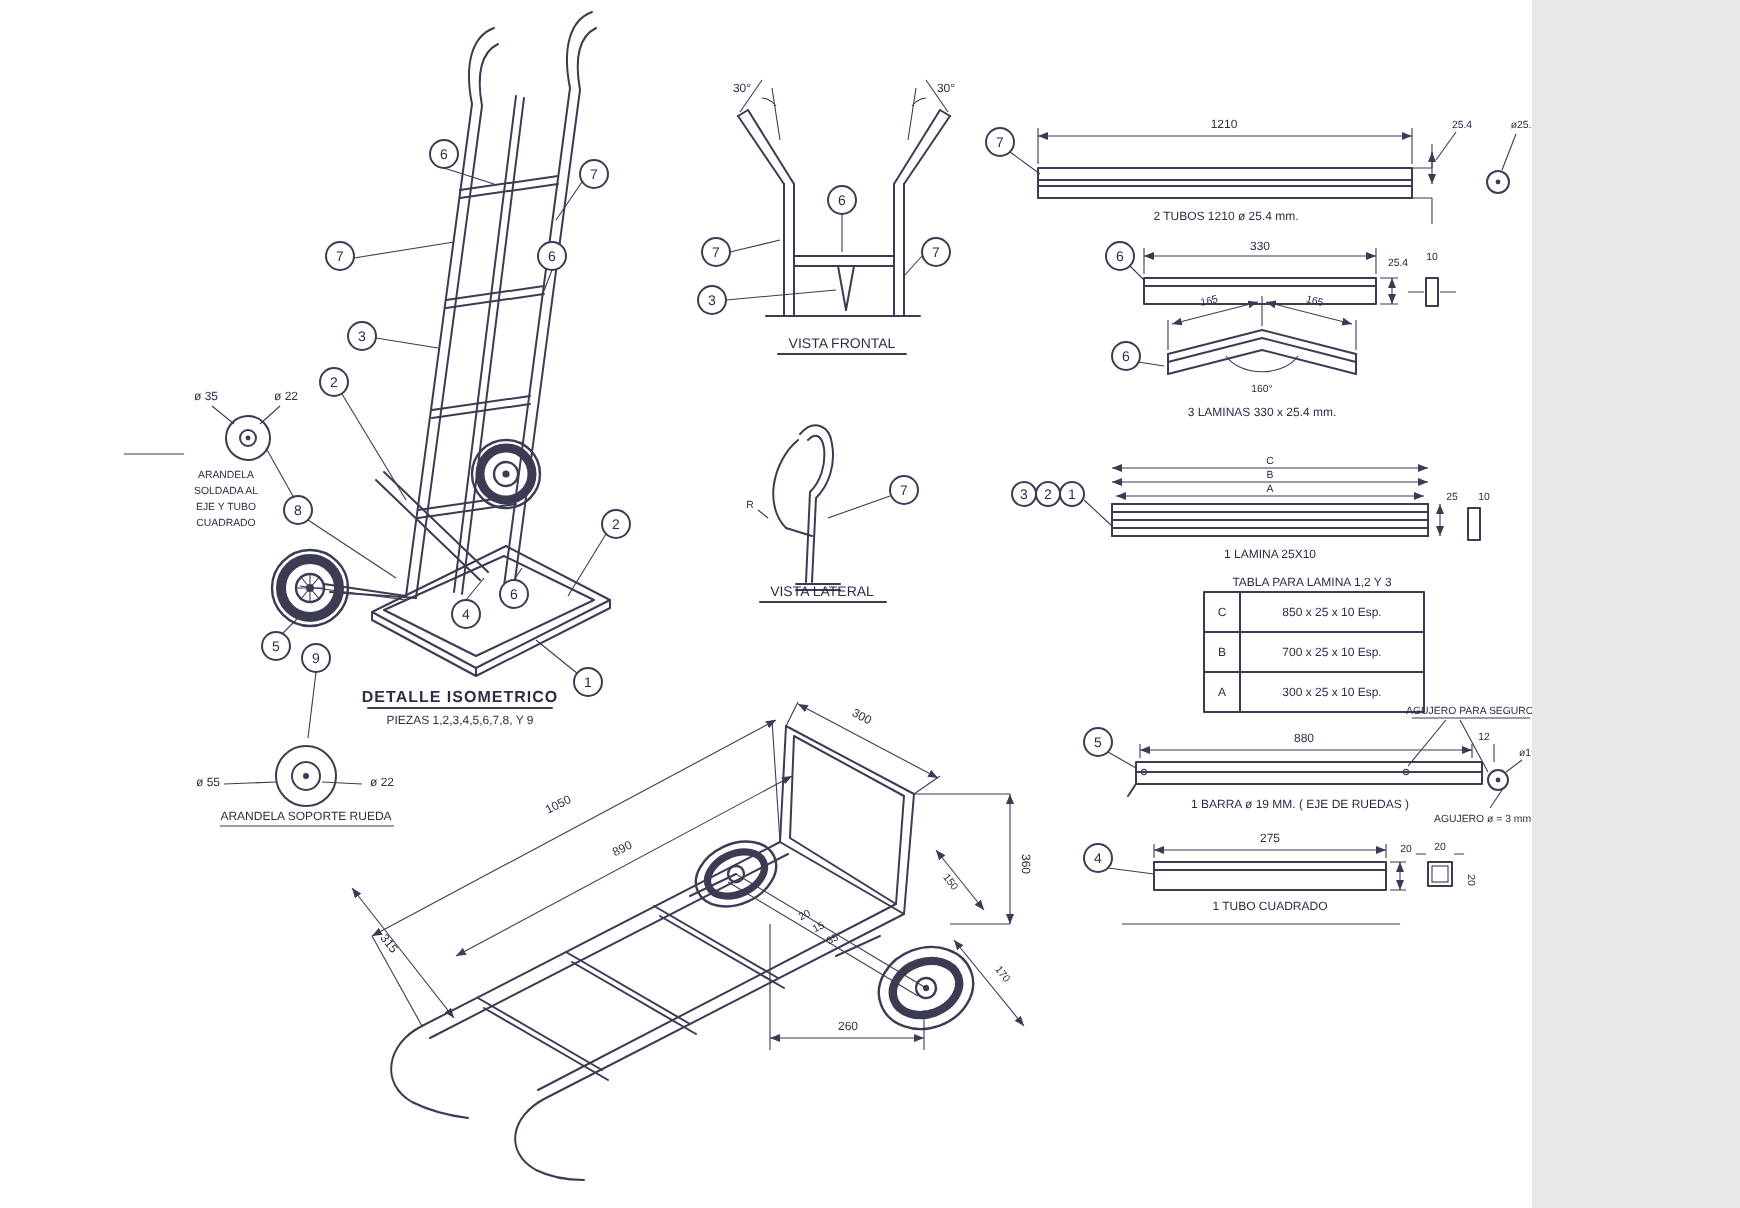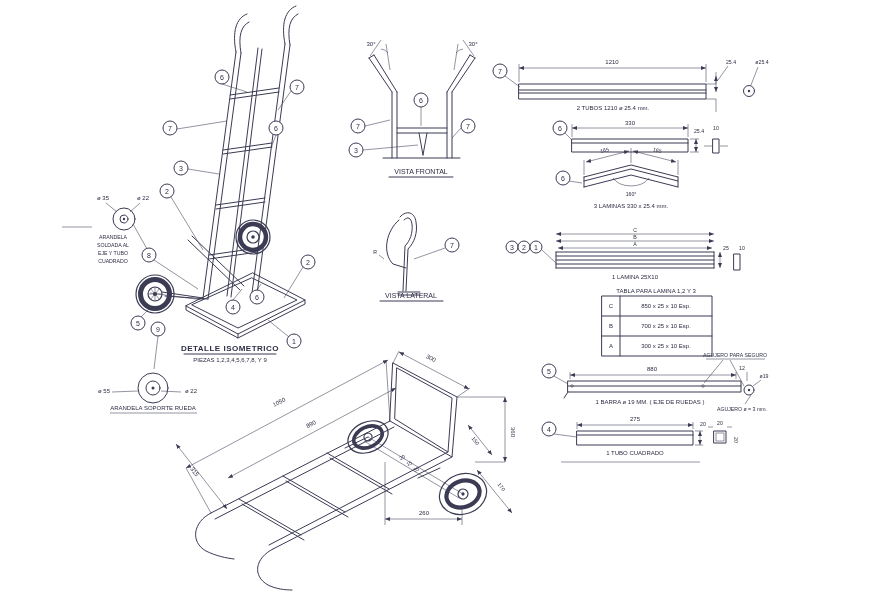--- a/index.html
+++ b/index.html
@@ -1,16 +1,16 @@
 <!DOCTYPE html>
 <html><head>
 <meta charset="utf-8">
 <style>
   html,body{margin:0;padding:0;background:#e8e8e8;}
-  #sheet{position:relative;width:870px;height:604px;background:#ffffff;overflow:hidden;
+  #sheet{position:relative;width:766px;height:604px;background:#ffffff;overflow:hidden;
          font-family:"Liberation Sans", sans-serif;}
   svg{display:block}
   .ln{stroke:#3b3b54;fill:none;stroke-width:1;stroke-linecap:round;stroke-linejoin:round}
   .thin{stroke:#3b3b54;fill:none;stroke-width:.55}
   .dimln{stroke:#3b3b54;fill:none;stroke-width:.55;
          marker-start:url(#as);marker-end:url(#ae)}
   text{fill:#2d2d45;stroke:none;font-family:"Liberation Sans", sans-serif}
   .t6{font-size:6px}
   .t55{font-size:5.2px}
   .t7{font-size:7px}

